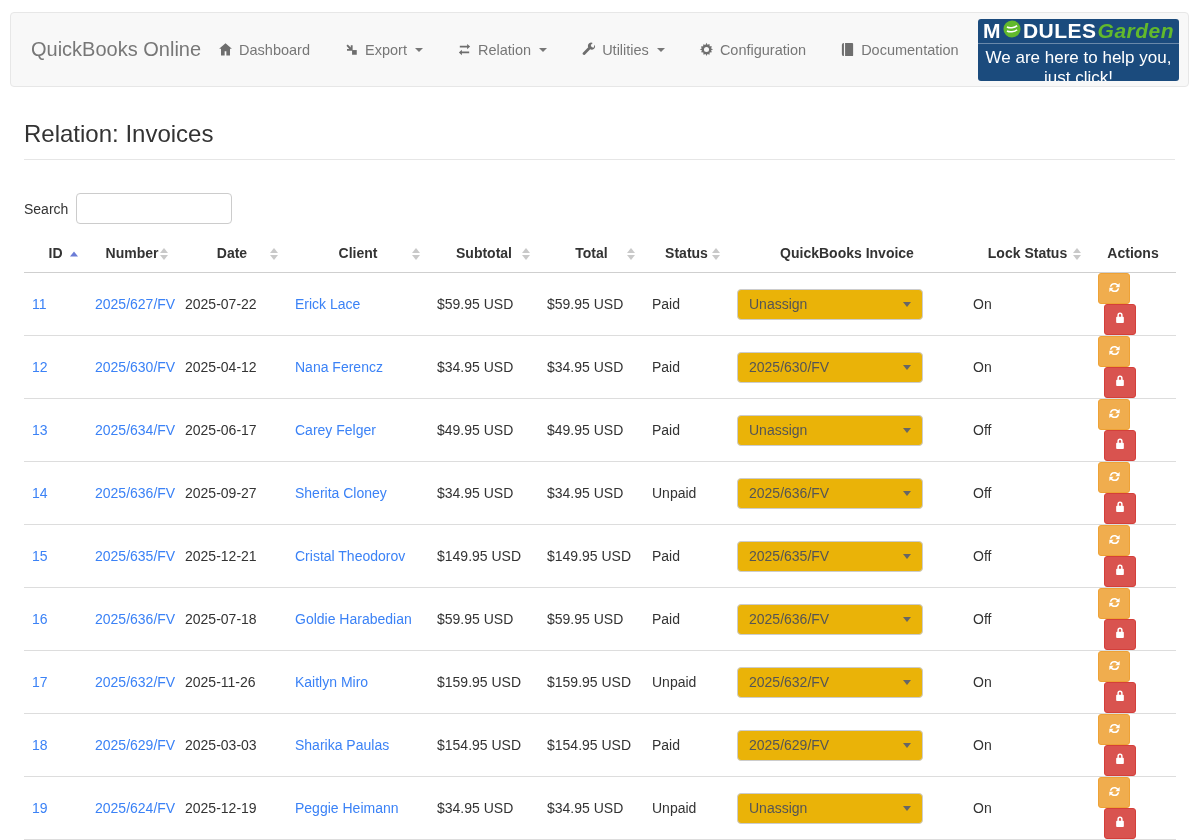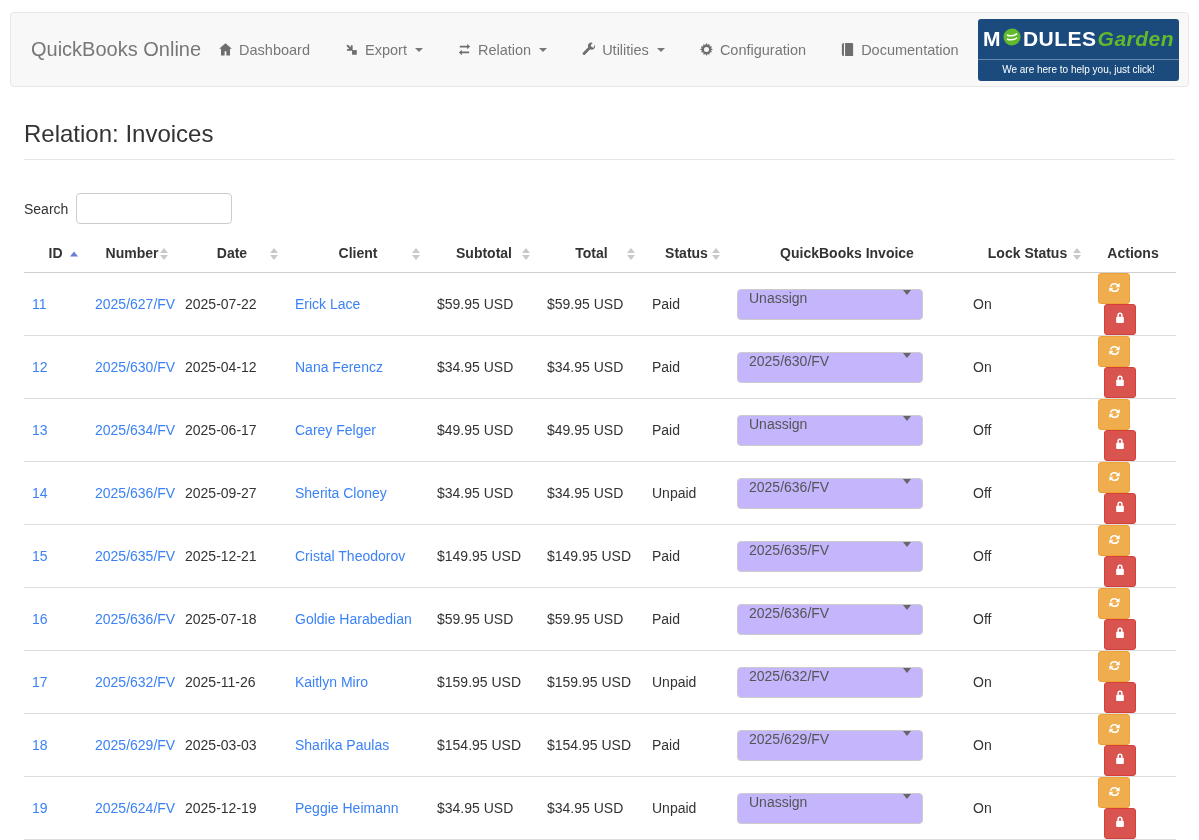--- a/index.html
+++ b/index.html
@@ -22,21 +22,21 @@
   .caret { width:0; height:0; border-left:4px solid transparent; border-right:4px solid transparent; border-top:4px solid #777; margin-left:2px; }
   .mg-logo {
     margin-left:auto; width:201px; height:62px; background:#1b4b7d; border-radius:3px;
     display:flex; flex-direction:column; overflow:hidden; cursor:pointer;
   }
   .mg-line1 { flex:1; display:flex; align-items:center; justify-content:center; gap:1px;
     font-size:21px; font-weight:bold; color:#fff; letter-spacing:.5px; }
   .mg-line1 .green-txt { color:#62b92c; font-style:italic; font-weight:600; }
   .mg-globe { display:inline-block; margin:0 1px; }
   .mg-line2 { border-top:1px solid rgba(255,255,255,.35); padding:4px 6px 6px; text-align:center;
-    color:#fff; font-size:10px; }
+    color:#fff; font-size:17px; }
   
   .content { padding:0 24px; }
   .page-title { margin-top:33px; font-size:24px; font-weight:500; color:#333; }
   .title-hr { margin-top:11px; border:0; border-top:1px solid #e6e6e6; }
   .controls { margin-top:33px; display:flex; justify-content:space-between; align-items:center; font-size:14px; }
   .ctl-left, .ctl-right { display:flex; align-items:center; gap:8px; }
   .mini-select { width:62px; height:31px; border:1px solid #ccc; border-radius:4px; background:#fff;
     display:flex; align-items:center; justify-content:space-between; padding:0 9px 0 12px; color:#555; cursor:pointer; }
   .sel-caret { width:0; height:0; border-left:4px solid transparent; border-right:4px solid transparent; border-top:5px solid #666; }
   .search-input { width:156px; height:31px; border:1px solid #ccc; border-radius:4px; padding:0 8px; font-size:14px; }
@@ -46,22 +46,22 @@
     border-bottom:1px solid #cfcfcf; position:relative; cursor:pointer; }
   .grid th.nosort { cursor:default; }
   .grid td { font-size:14px; color:#333; padding:0 8px; height:45px; border-top:1px solid #ddd; vertical-align:middle; }
   .grid tbody tr:first-child td { border-top:none; }
   .grid a { color:#3b82f6; text-decoration:none; cursor:pointer; }
   .sort { position:absolute; right:9px; top:50%; transform:translateY(-50%); }
   .tri { width:0; height:0; border-left:4.5px solid transparent; border-right:4.5px solid transparent; display:block; }
   .tri.up { border-bottom:5.5px solid #c9c9c9; }
   .tri.down { border-top:5.5px solid #c9c9c9; margin-top:2px; }
   .tri.up.active { border-bottom-color:#6b7cd6; }
-  .select-box { width:186px; height:31px; border:1px solid #ccc; border-radius:4px; background:#c4b5fd;
-    display:flex; align-items:flex-start; justify-content:space-between; padding:0 11px; color:#555; cursor:pointer;gap:20px; }
+  .select-box { width:186px; height:31px; border:1px solid #ccc; border-radius:4px; background:#eab308;
+    display:flex; align-items:center; justify-content:space-between; padding:0 11px; color:#555; cursor:pointer;gap:20px; }
   .act-btn { width:32px; height:31px; border-radius:3px; border:1px solid transparent; cursor:pointer;
     display:inline-flex; align-items:center; justify-content:center; vertical-align:middle; }
   .act-btn + .act-btn { margin-left:6px; }
   .btn-warn { background:#f0ad4e; border-color:#eea236; }
   .btn-dang { background:#d9534f; border-color:#d43f3a; }
   
   col.c-id{width:63px} col.c-number{width:90px} col.c-date{width:110px} col.c-client{width:142px}
   col.c-subtotal{width:110px} col.c-total{width:105px} col.c-status{width:85px}
   col.c-qb{width:236px} col.c-lock{width:125px} col.c-actions{width:86px}
 </style>

